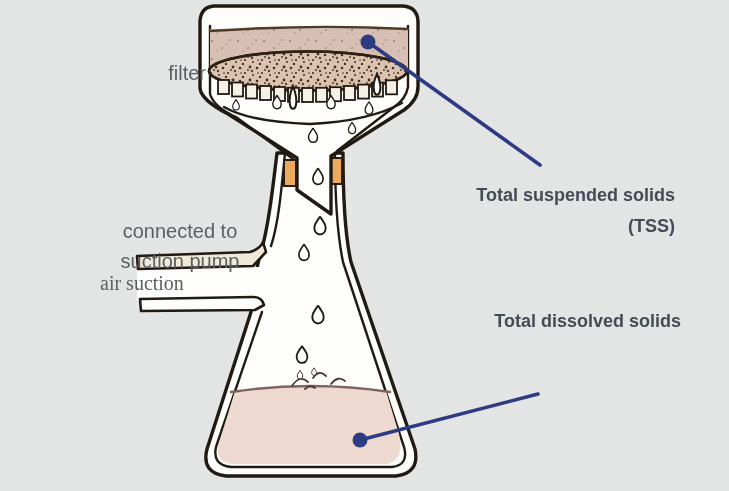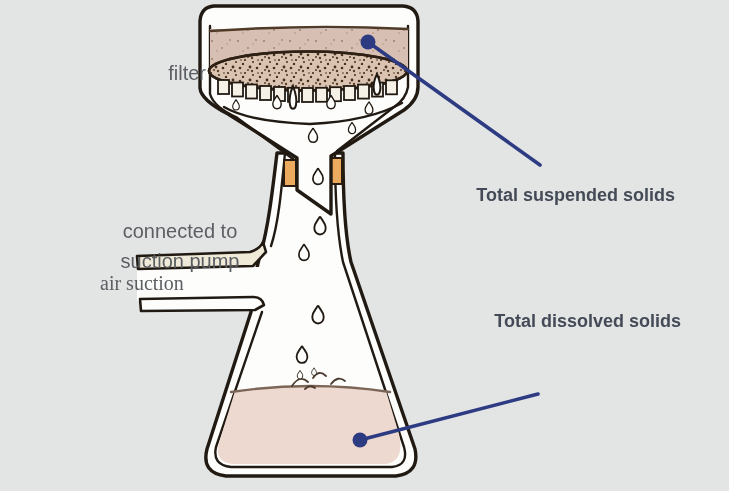--- a/index.html
+++ b/index.html
@@ -214,19 +214,20 @@
 
   <div class="lbl" style="left:95px; top:179px; width:170px; text-align:center;margin-top:37px;">
     <div>connected to</div>
     <div>suction pump</div>
   </div>
 
   <div class="lbl" style="left:100px; top:268px;font-family:Liberation Serif, serif;">air suction</div>
 
   <div class="heading" style="left:394px; top:180px; width:281px;">
     <div>Total suspended solids</div>
+    <div>(TSS)</div>
   </div>
 
   <div class="heading" style="left:400px; top:306px; width:281px;">
     <div>Total dissolved solids</div>
   </div>
 
 </div>
 
 </body></html>

